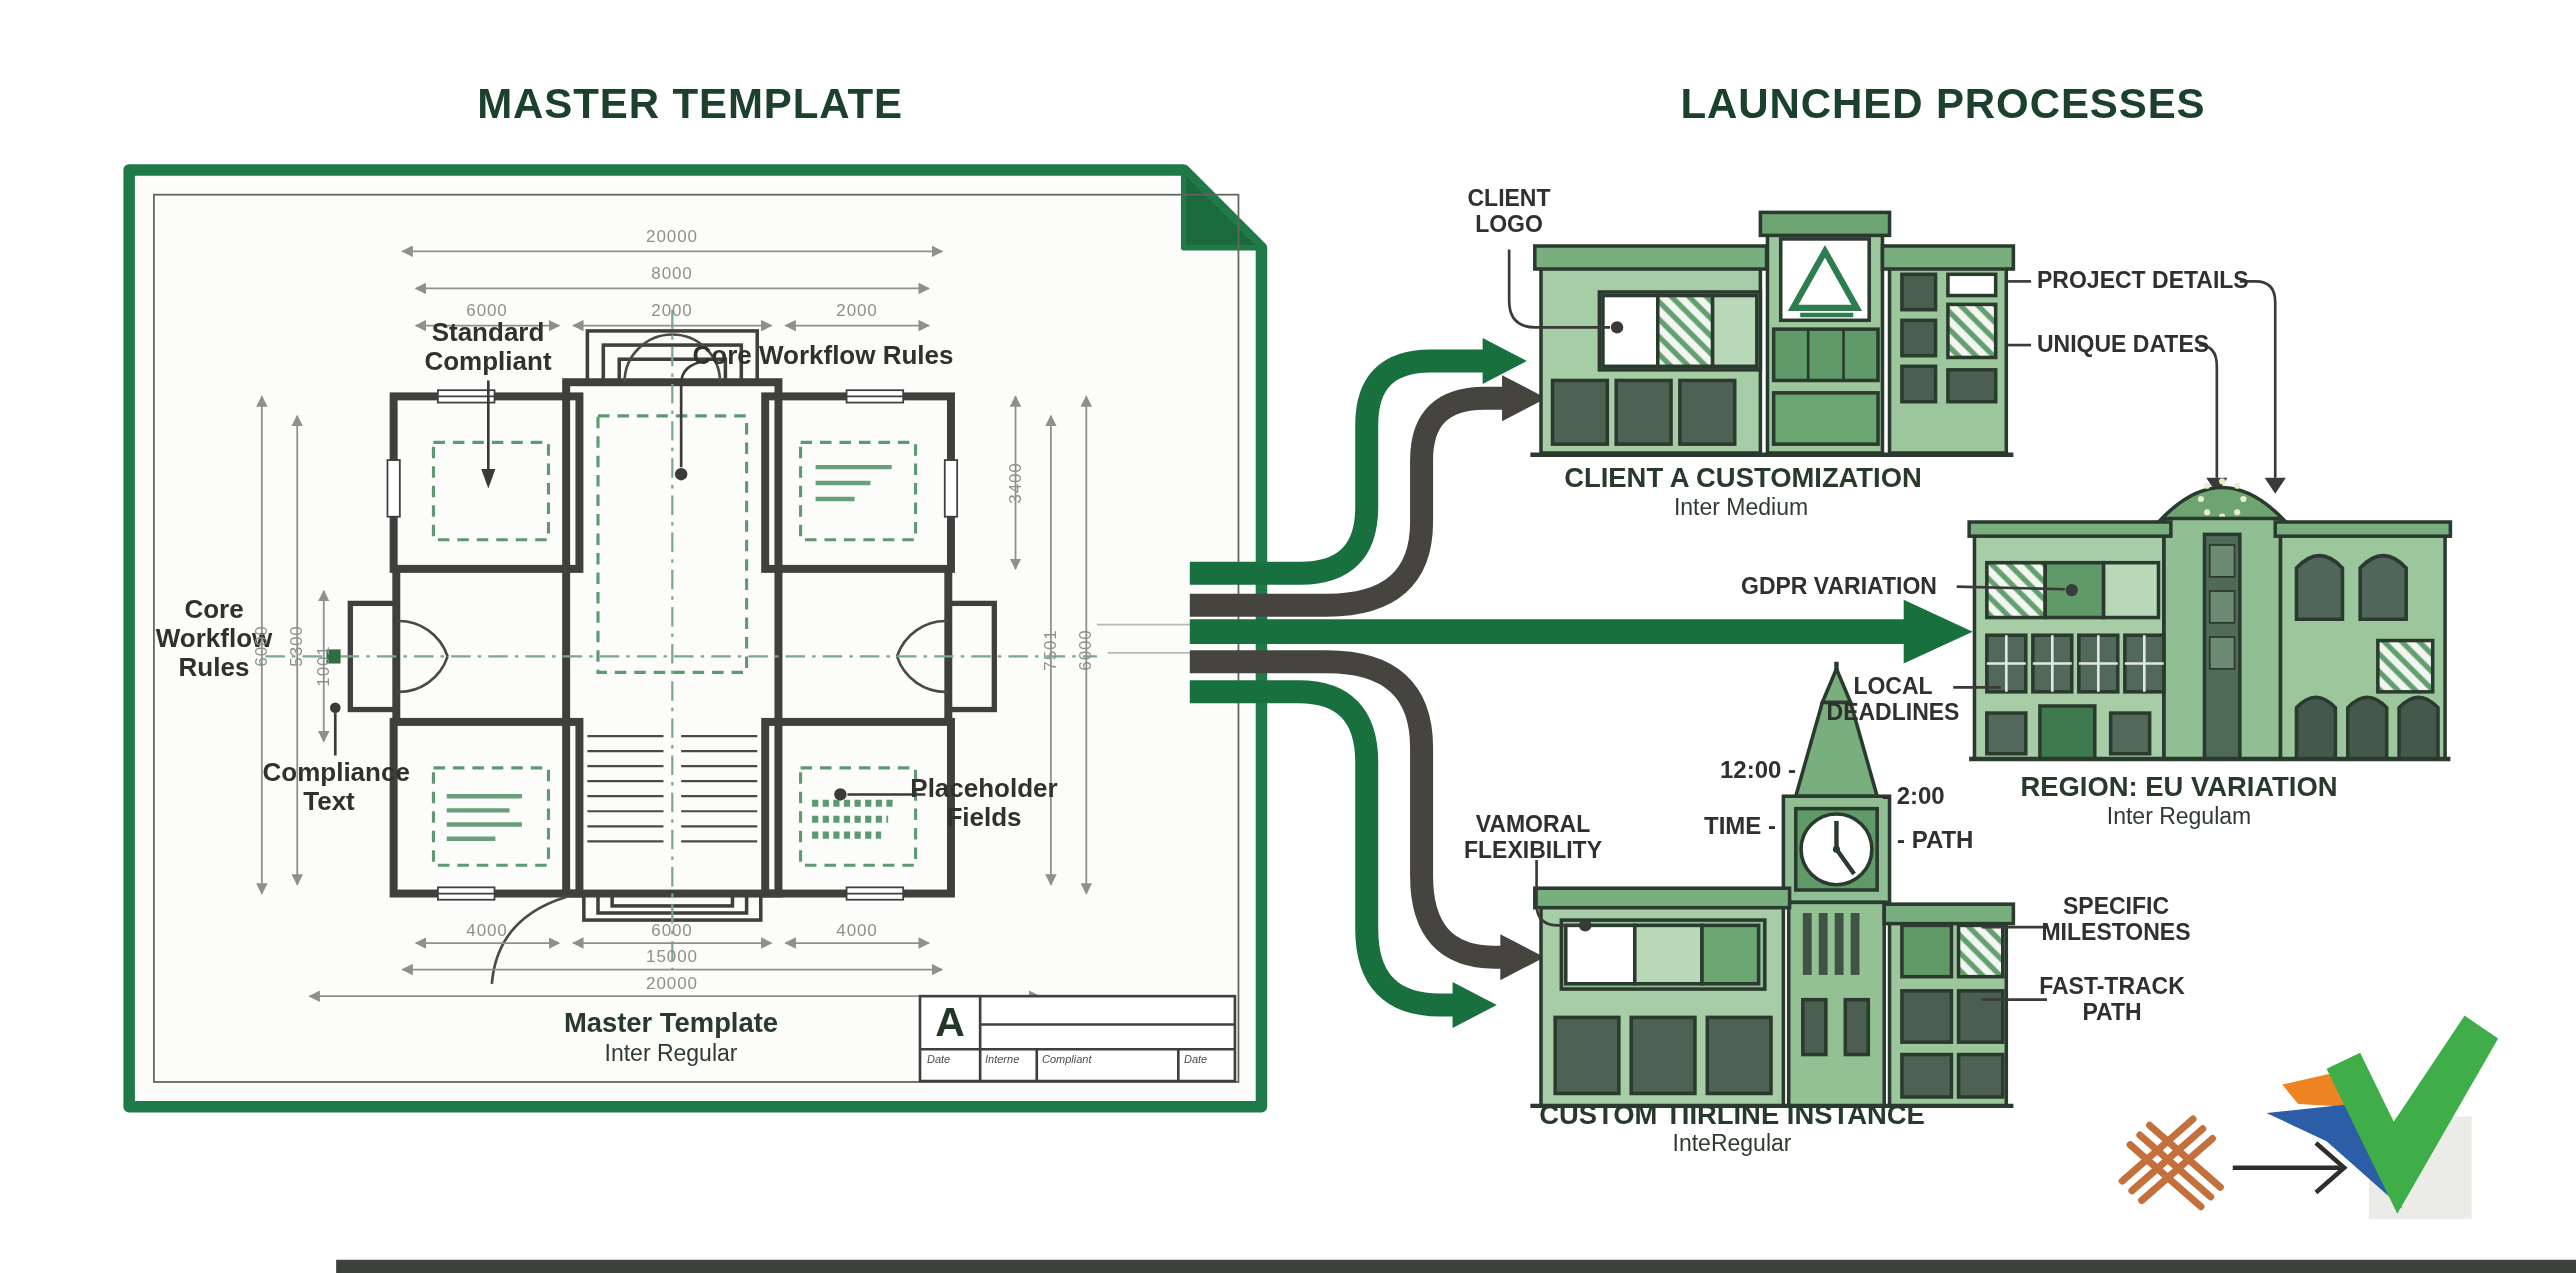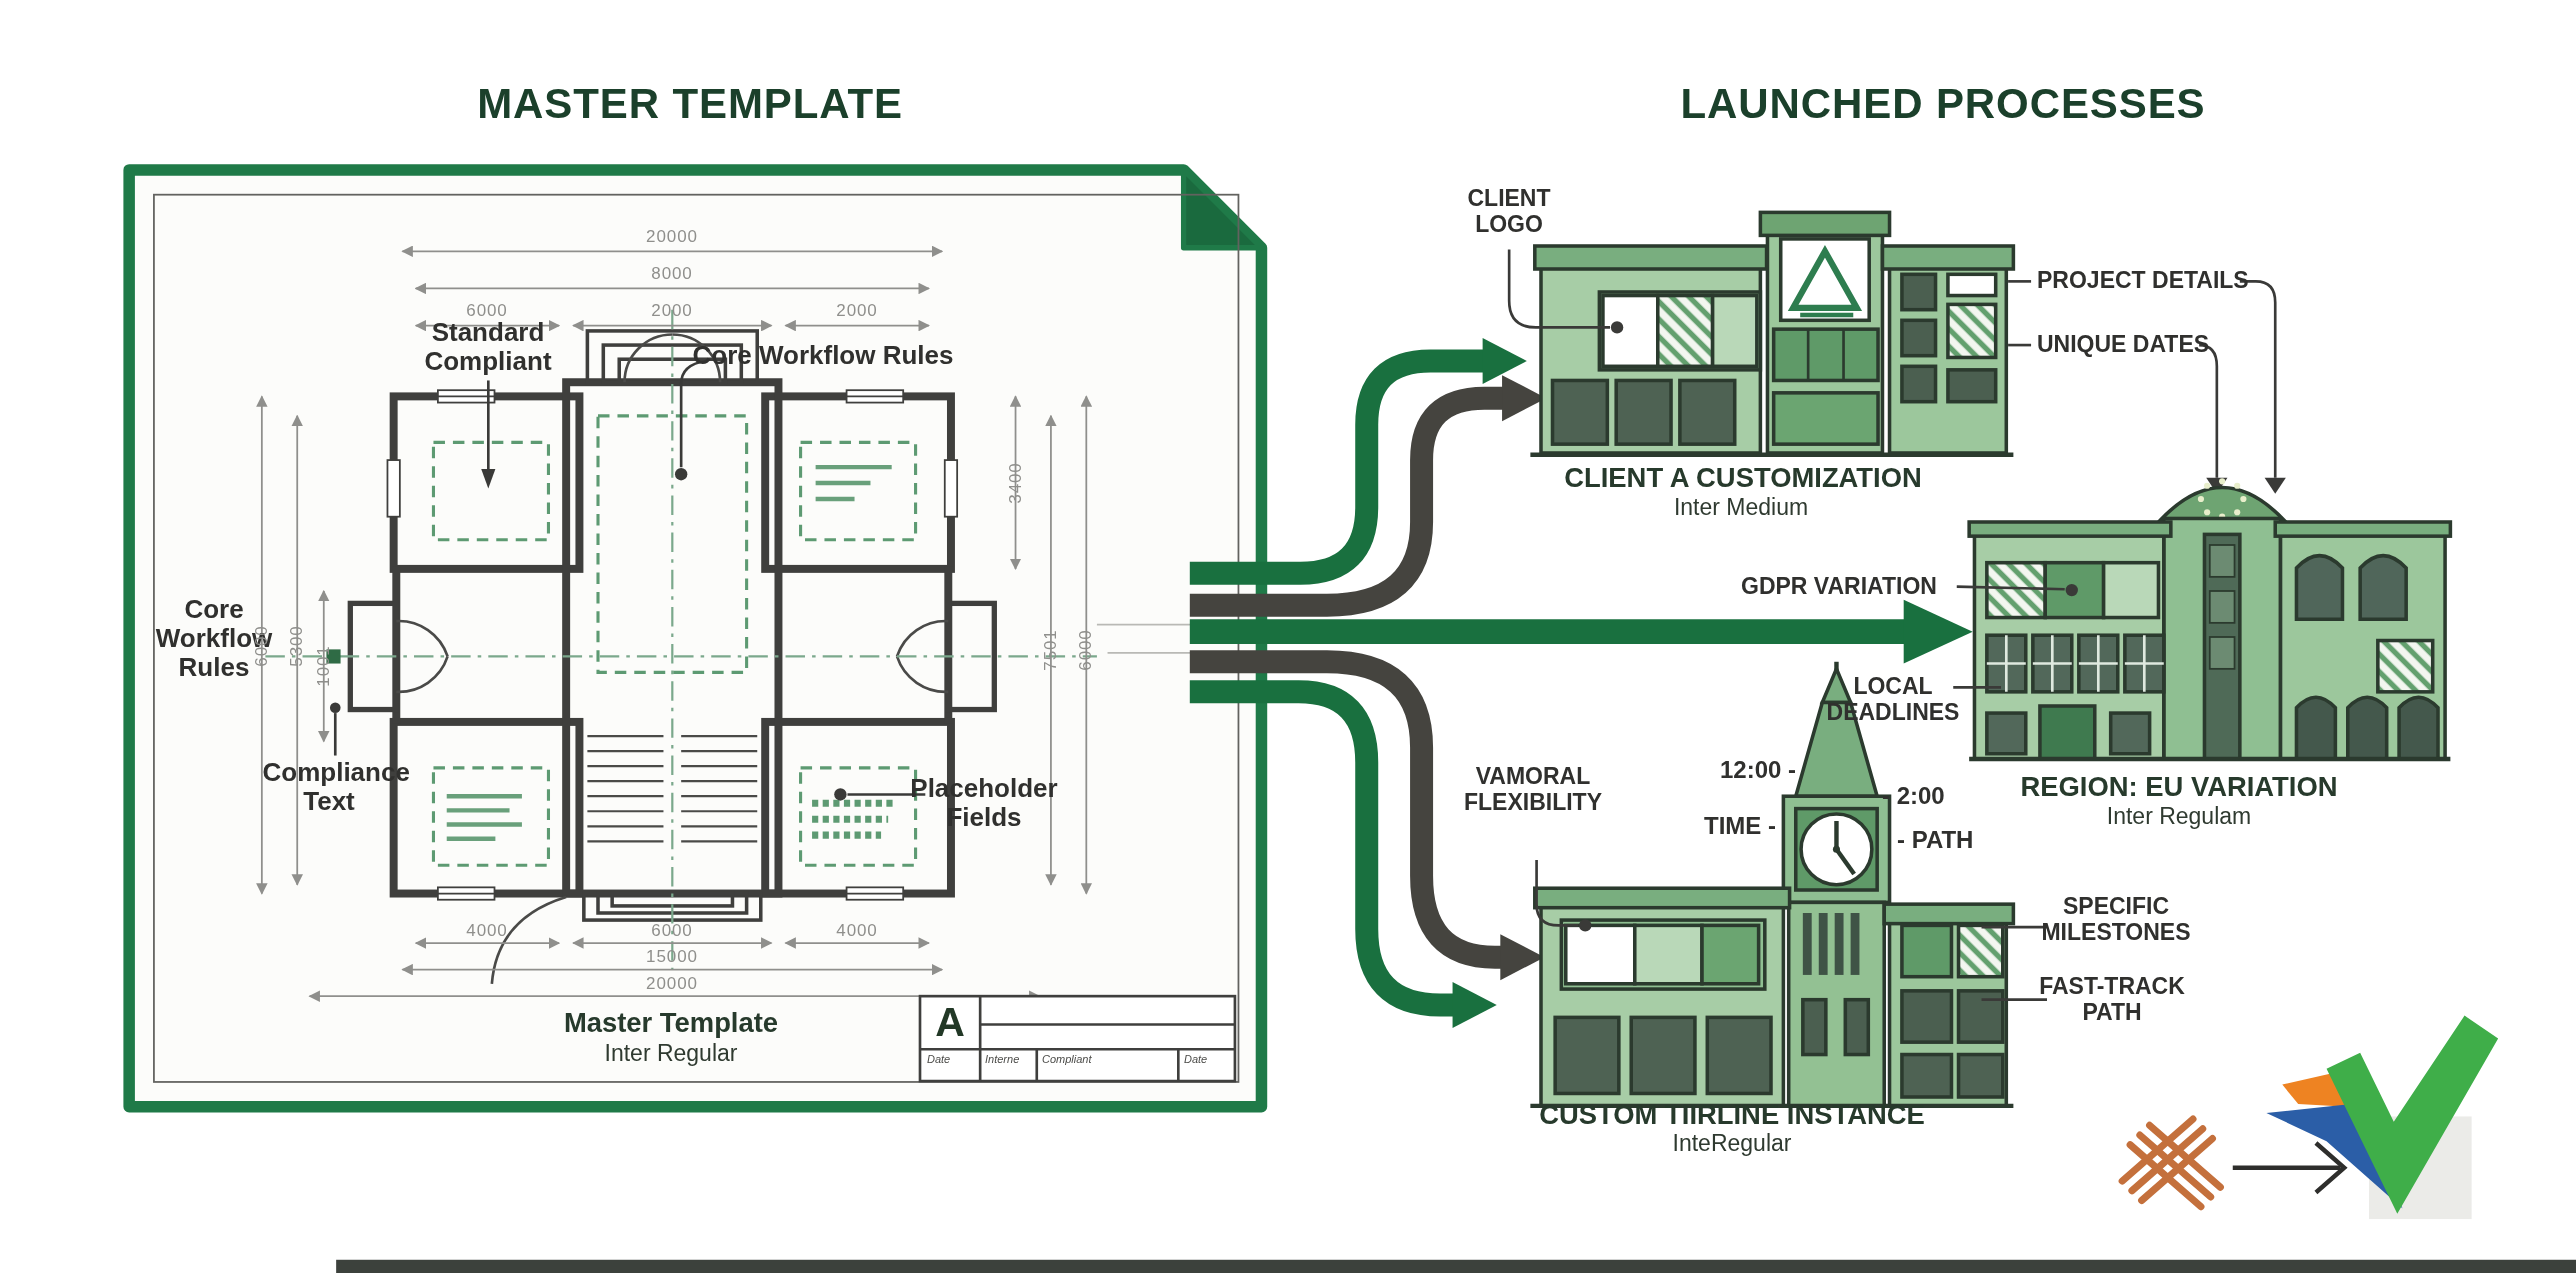--- a/index.html
+++ b/index.html
@@ -386,21 +386,21 @@
   <div class="lbl anno ml" style="left:2037px;top:281px;white-space:nowrap">PROJECT DETAILS</div>
   <div class="lbl anno ml" style="left:2037px;top:345px;white-space:nowrap">UNIQUE DATES</div>
   <div class="lbl cap1 c" style="left:1743px;top:478px">CLIENT A CUSTOMIZATION</div>
   <div class="lbl cap2 c" style="left:1741px;top:508px">Inter Medium</div>
 
   <div class="lbl anno ml" style="left:1741px;top:587px;white-space:nowrap">GDPR VARIATION</div>
   <div class="lbl anno c" style="left:1893px;top:700px;width:150px">LOCAL DEADLINES</div>
   <div class="lbl cap1 c" style="left:2179px;top:787px">REGION: EU VARIATION</div>
   <div class="lbl cap2 c" style="left:2179px;top:817px">Inter Regulam</div>
 
-  <div class="lbl anno c" style="left:1533px;top:790px;width:164px">VAMORAL FLEXIBILITY</div>
+  <div class="lbl anno c" style="left:1533px;top:838px;width:164px">VAMORAL FLEXIBILITY</div>
   <div class="lbl clock mr" style="left:1796px;top:770px">12:00 -</div>
   <div class="lbl clock ml" style="left:1882px;top:796px">- 2:00</div>
   <div class="lbl clock mr" style="left:1776px;top:826px">TIME -</div>
   <div class="lbl clock ml" style="left:1897px;top:840px">- PATH</div>
   <div class="lbl anno c" style="left:2116px;top:920px;width:168px">SPECIFIC MILESTONES</div>
   <div class="lbl anno c" style="left:2112px;top:1000px;width:150px">FAST-TRACK PATH</div>
   <div class="lbl cap1 c" style="left:1732px;top:1115px">CUSTOM TIIRLINE INSTANCE</div>
   <div class="lbl cap2 c" style="left:1732px;top:1144px">InteRegular</div>
 
 </div>

